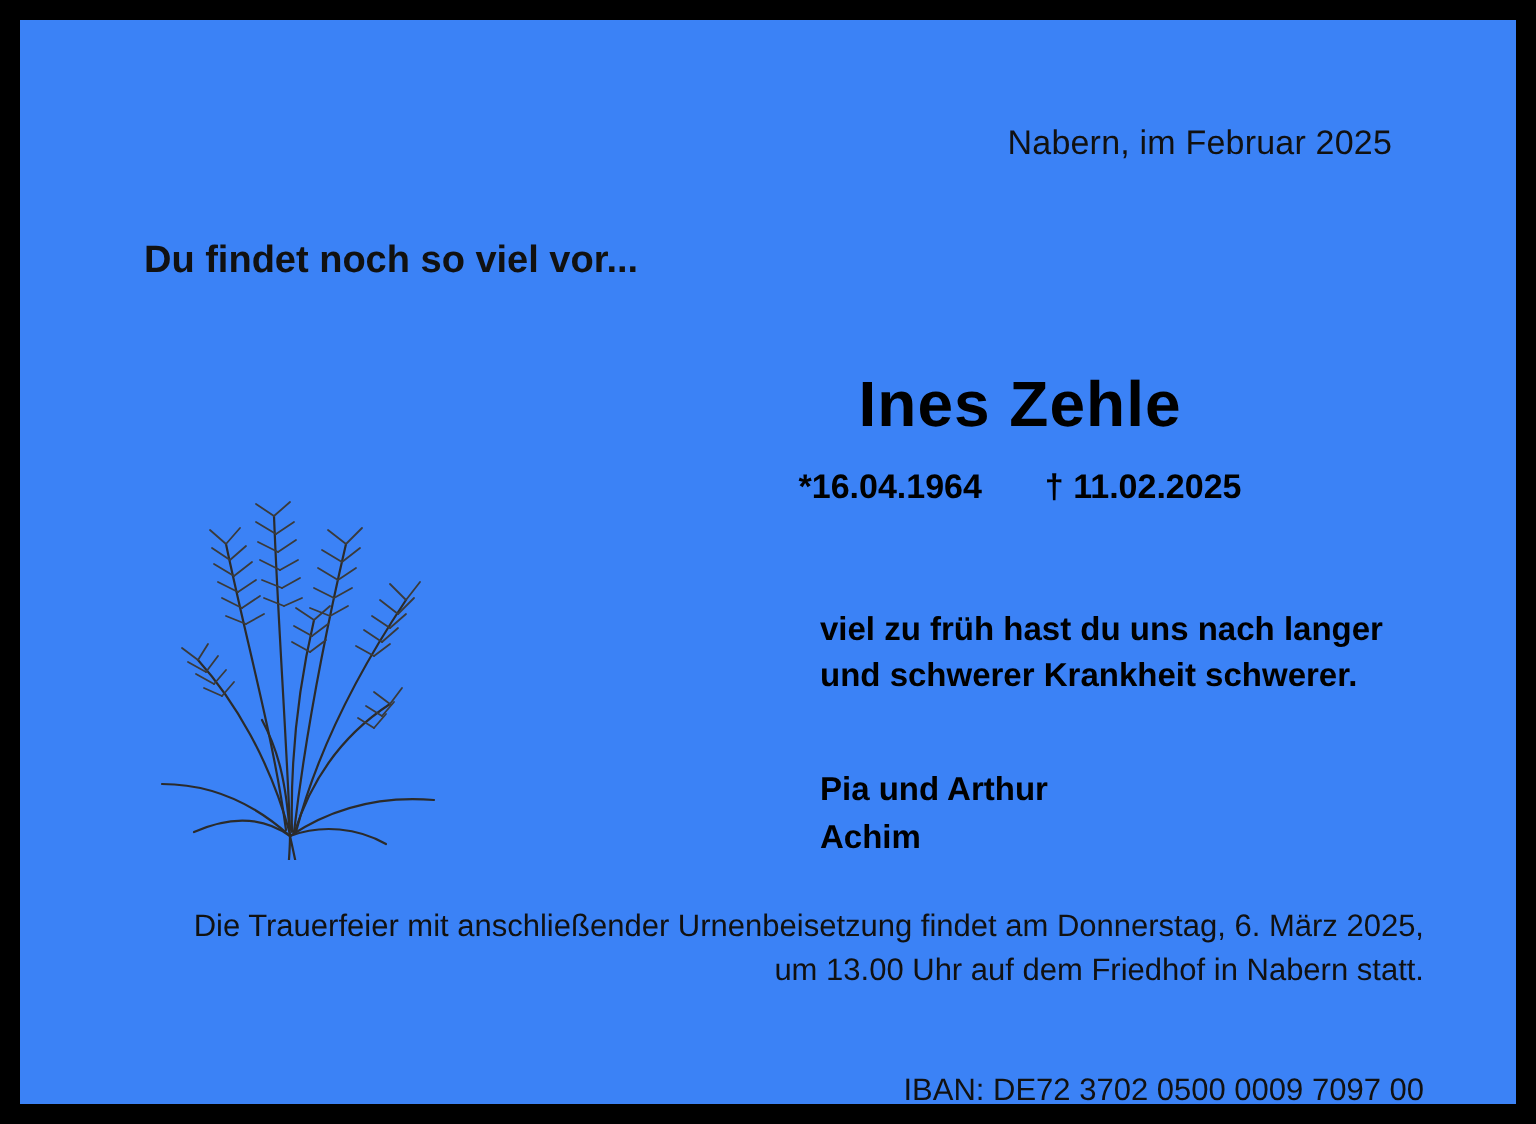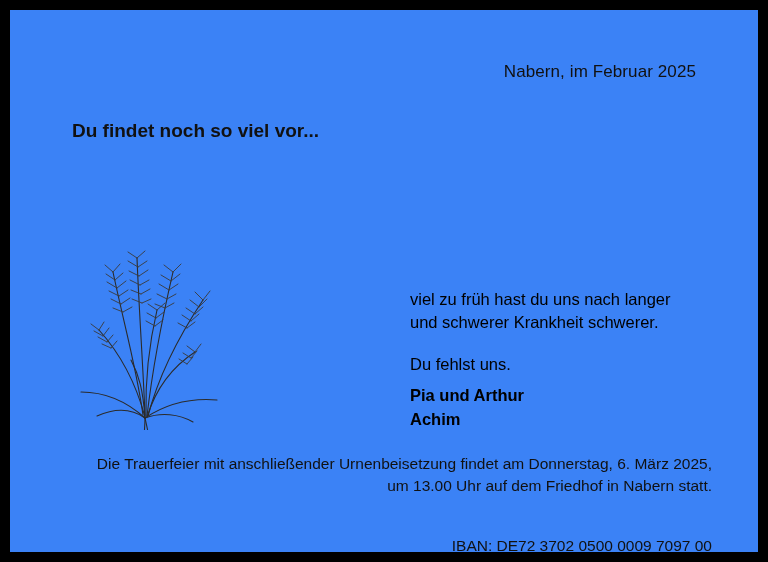--- a/index.html
+++ b/index.html
@@ -79,24 +79,24 @@
     font-weight: bold;
     color: #000;
   }
   .dates .sep {
     display: inline-block;
     width: 22px;
   }
   .message {
     position: absolute;
     left: 400px;
-    top: 278px;
+    top: 294px;
     width: 310px;
     font-size: 16.5px;
-    font-weight: normal;
+    font-weight: bold;
     line-height: 1.42;
     color: #000;
   }
   .message p {
     margin: 0 0 18px 0;
   }
   .message p:last-child {
     margin-bottom: 0;
   }
   .survivors {
@@ -233,27 +233,34 @@
               <path d="M126 198 l-8 -5"></path>
               <path d="M122 204 l-8 -5"></path>
             <path d="M130 192 l6 -8"></path>
               <path d="M126 198 l6 -7"></path>
               <path d="M122 204 l6 -7"></path>
           </g>
         </g>
       </svg>
     </div>
 
+    <div class="name-block">
+      <div class="deceased-name">Ines Zehle</div>
+      <div class="dates">
+        <span>*16.04.1964</span>
+        <span class="sep"></span>
+        <span>† 11.02.2025</span>
+      </div>
+    </div>
 
     <div class="message">
       <p>
         <span>viel zu früh hast du uns nach langer</span><br>
         <span>und schwerer Krankheit schwerer.</span>
       </p>
-      <p>Du fehlst uns.</p>
     </div>
 
     <div class="survivors">
       <div>Pia und Arthur</div>
       <div>Achim</div>
     </div>
 
     <div class="footer">
       <div class="para">
         <span>Die Trauerfeier mit anschließender Urnenbeisetzung findet am Donnerstag, 6. März 2025,</span><br>

